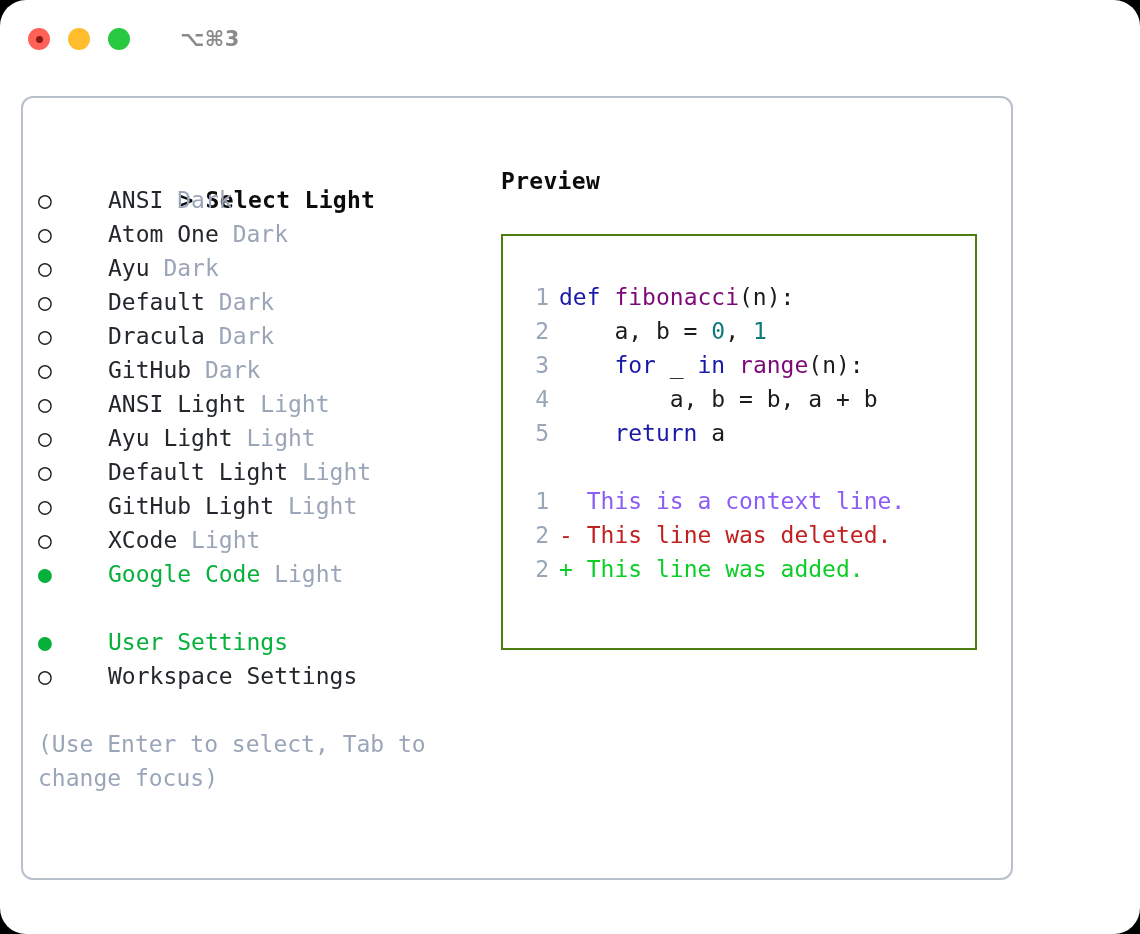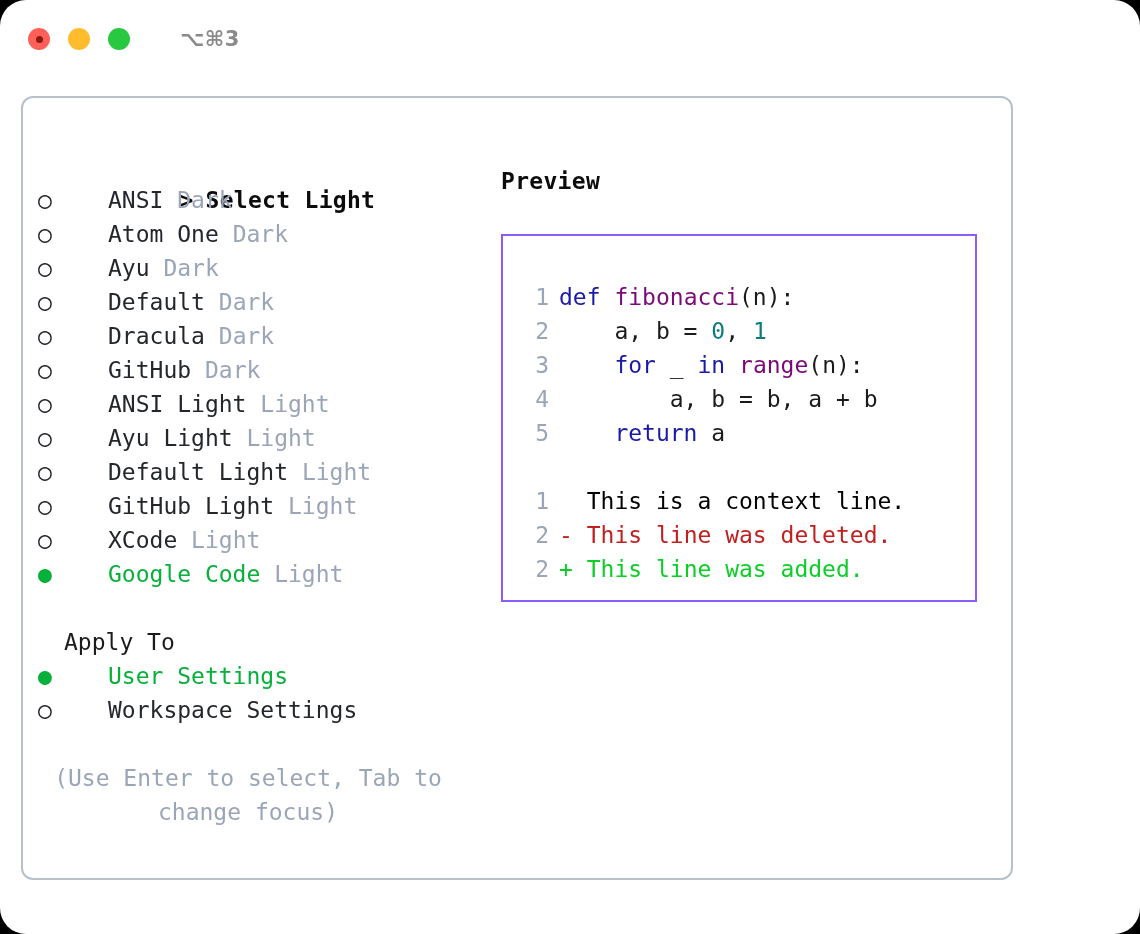--- a/index.html
+++ b/index.html
@@ -118,42 +118,41 @@
   .subheader {
     color: #1b1b1b;
     padding-left: 26px;
   }
   .spacer { height: 34px; }
   .hint {
     color: #9aa5b8;
     font-size: 23px;
     line-height: 34px;
     width: 420px;
-    text-align: center;
   }
 
   
   .right {
     position: absolute;
     left: 478px;
     top: 66px;
     width: 500px;
   }
   .preview-title {
     font-size: 23px;
     font-weight: bold;
     color: #0c0c0c;
     line-height: 34px;
     letter-spacing: 0.3px;
   }
   .preview-box {
     margin-top: 36px;
     width: 476px;
-    height: 368px;
-    border: 2px solid #8b5cf6;
+    height: 416px;
+    border: 2px solid #4d7c0f;
     box-sizing: border-box;
     background: #ffffff;
     padding: 44px 0 0 18px;
   }
   .code-line {
     font-size: 23px;
     line-height: 34px;
     white-space: pre;
     color: #1b1b1b;
   }
@@ -161,21 +160,21 @@
     display: inline-block;
     width: 28px;
     text-align: right;
     color: #9aa5b8;
     margin-right: 10px;
   }
   .kw   { color: #1a1aa8; }
   .fn   { color: #7b0a78; }
   .num  { color: #0d7b7b; }
   .pun  { color: #1b1b1b; }
-  .ctx  { color: #000000; }
+  .ctx  { color: #8b5cf6; }
   .del  { color: #c02020; }
   .add  { color: #0bce26; }
   .gap  { height: 34px; }
 </style>
 </head>
 <body>
 
 <div class="window">
 
   <div class="titlebar">
@@ -206,21 +205,20 @@
             <div class="line"><span class="marker unsel">○</span><span class="item-name">ANSI Light </span><span class="item-kind">Light</span></div>
             <div class="line"><span class="marker unsel">○</span><span class="item-name">Ayu Light </span><span class="item-kind">Light</span></div>
             <div class="line"><span class="marker unsel">○</span><span class="item-name">Default Light </span><span class="item-kind">Light</span></div>
             <div class="line"><span class="marker unsel">○</span><span class="item-name">GitHub Light </span><span class="item-kind">Light</span></div>
             <div class="line"><span class="marker unsel">○</span><span class="item-name">XCode </span><span class="item-kind">Light</span></div>
             <div class="line"><span class="marker sel">●</span><span class="item-name selected">Google Code </span><span class="item-kind">Light</span></div>
           </div>
 
         <div class="spacer"></div>
 
-        <div class="line subheader">Apply To</div>
 
         <div id="apply-items">
             <div class="line"><span class="marker sel">●</span><span class="item-name selected">User Settings</span></div>
             <div class="line"><span class="marker unsel">○</span><span class="item-name">Workspace Settings</span></div>
           </div>
 
         <div class="spacer"></div>
 
         <div class="hint">(Use Enter to select, Tab to change focus)</div>
       </div>

